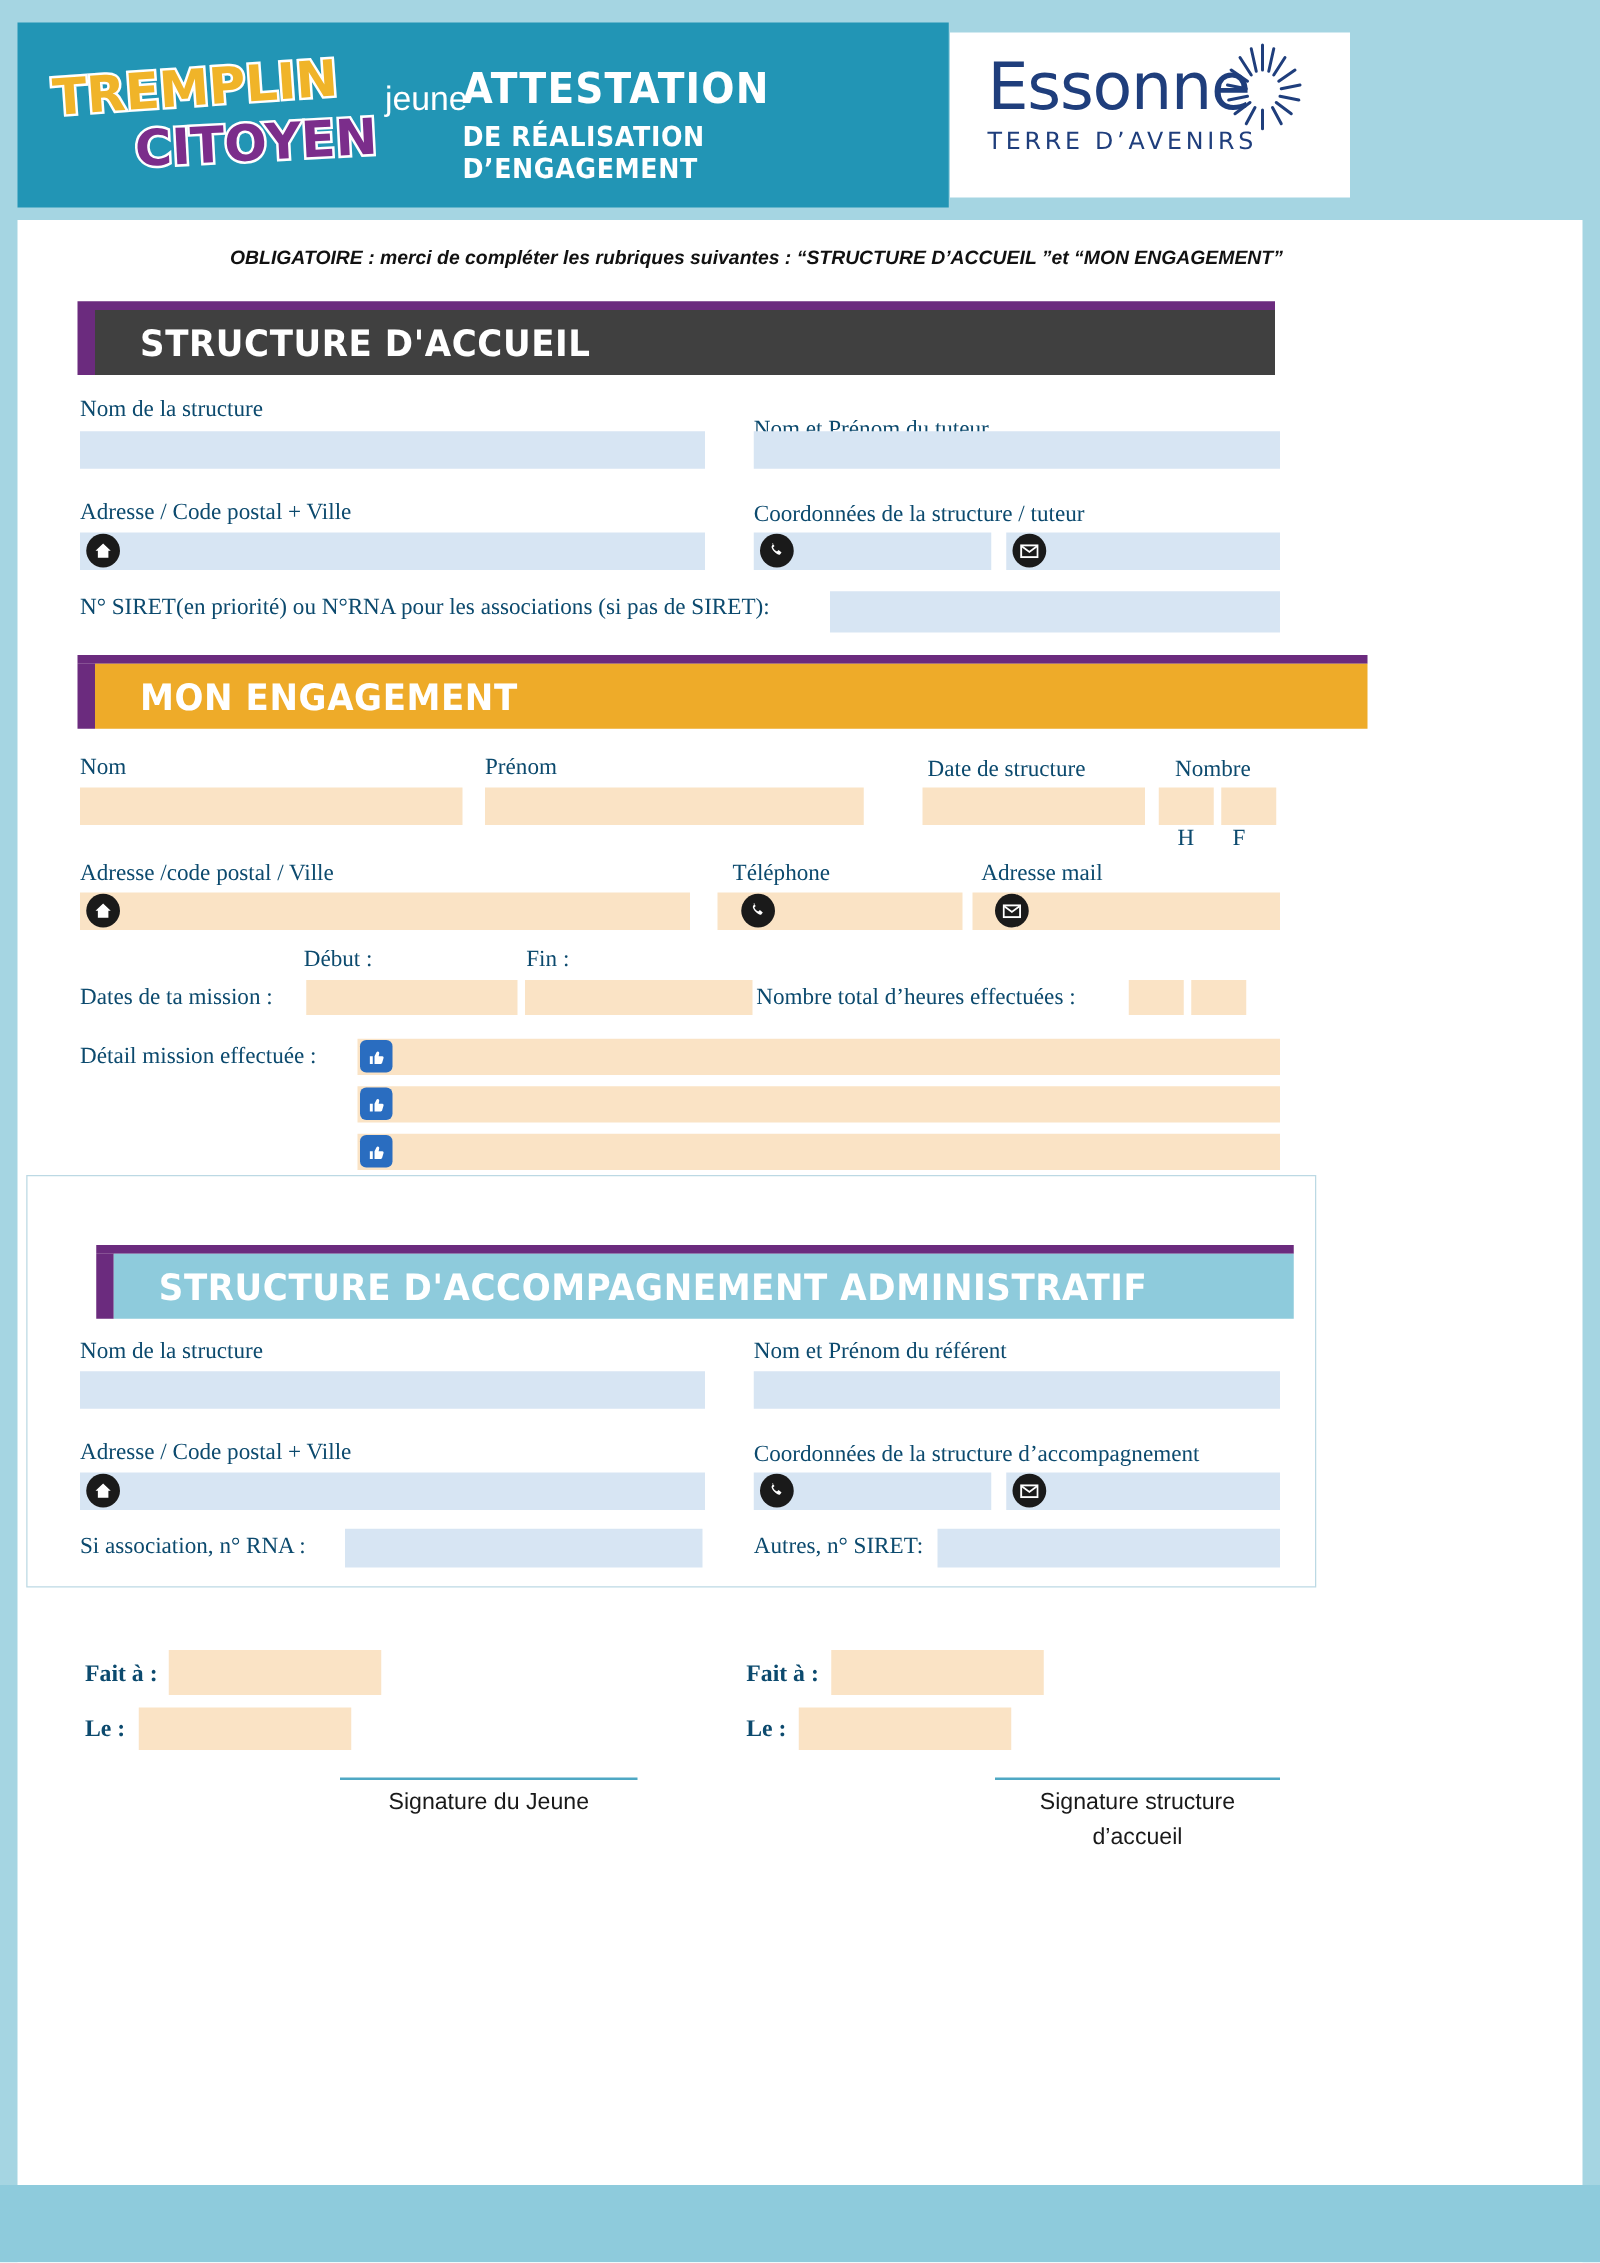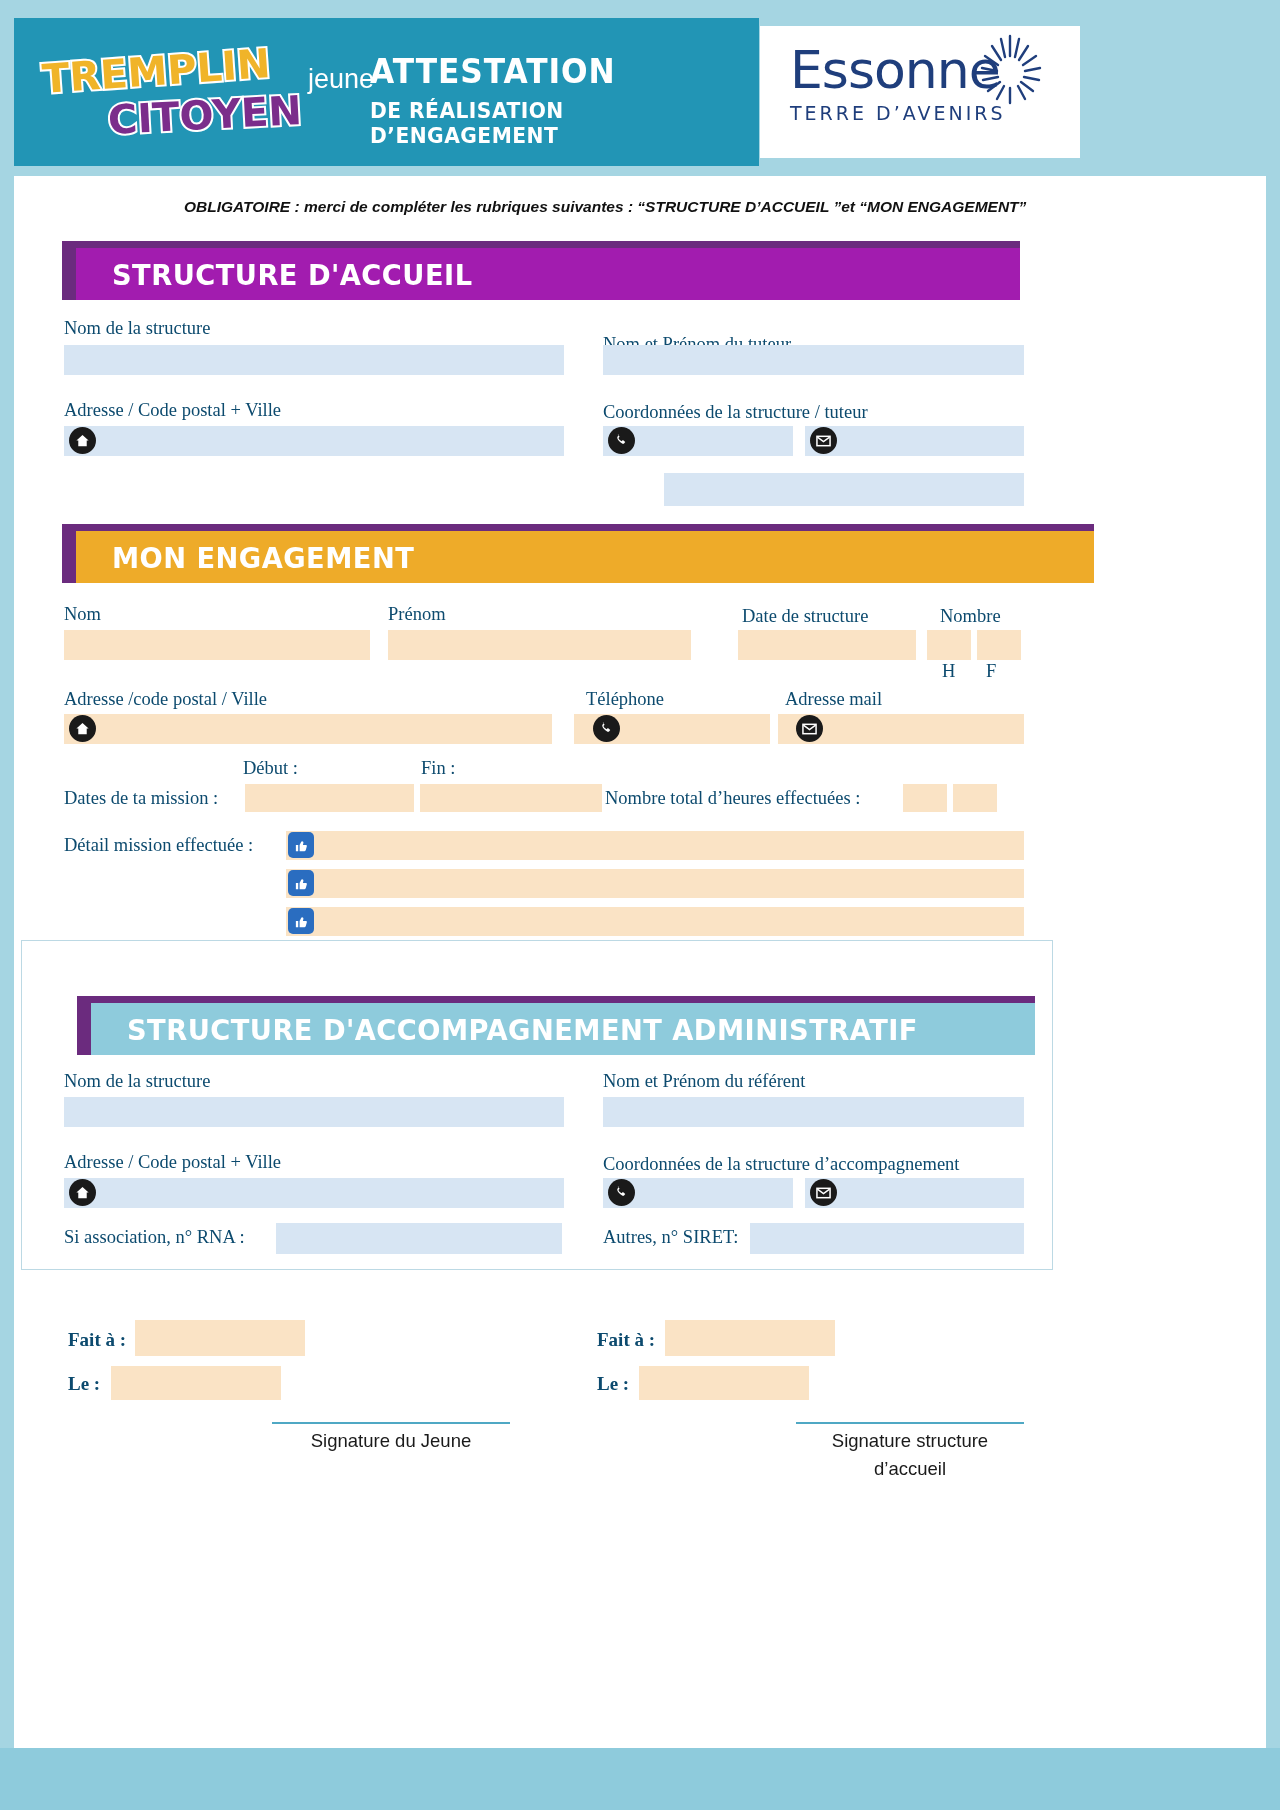--- a/index.html
+++ b/index.html
@@ -205,21 +205,21 @@
         <line x1="40" y1="73" x2="40" y2="58"></line>
       </g>
     </svg>
   </div>
 
   <div class="note-oblig">OBLIGATOIRE : merci de compléter les rubriques suivantes : “STRUCTURE D’ACCUEIL ”et “MON ENGAGEMENT”</div>
 
   <div class="banner" style="left:62px; top:248px; width:958px;">
     <div class="bar-purple-top"></div>
     <div class="bar-purple"></div>
-    <div class="bar-body" style="background:#a21caf;">
+    <div class="bar-body" style="background:#404040;">
       <div class="btxt">STRUCTURE D'ACCUEIL</div>
     </div>
   </div>
 
   <div class="lbl" style="left:64px; top:318px;">Nom de la structure</div>
   <div class="fld fld-blue" style="left:64px; top:345px; width:500px; height:30px;"></div>
 
   <div class="lbl" style="left:603px; top:334px;text-align:center;">Nom et Prénom du tuteur</div>
   <div class="fld fld-blue" style="left:603px; top:345px; width:421px; height:30px;"></div>
 
@@ -239,20 +239,21 @@
       </svg>
   </div>
   <div class="fld fld-blue" style="left:805px; top:426px; width:219px; height:30px;"></div>
   <div class="cicon" style="left:810px; top:427px;">
     <svg width="15" height="12" viewBox="0 0 16 12">
         <rect x="1" y="1" width="14" height="10" fill="none" stroke="#fff" stroke-width="1.6"></rect>
         <path d="M1.5 1.8L8 6.6l6.5-4.8" fill="none" stroke="#fff" stroke-width="1.6"></path>
       </svg>
   </div>
 
+  <div class="lbl" style="left:64px; top:476px;">N° SIRET(en priorité) ou N°RNA pour les associations (si pas de SIRET):</div>
   <div class="fld fld-blue" style="left:664px; top:473px; width:360px; height:33px;"></div>
 
   <div class="banner" style="left:62px; top:531px; width:1032px;">
     <div class="bar-purple-top"></div>
     <div class="bar-purple"></div>
     <div class="bar-body" style="background:#eeab29;">
       <div class="btxt">MON ENGAGEMENT</div>
     </div>
   </div>
 

